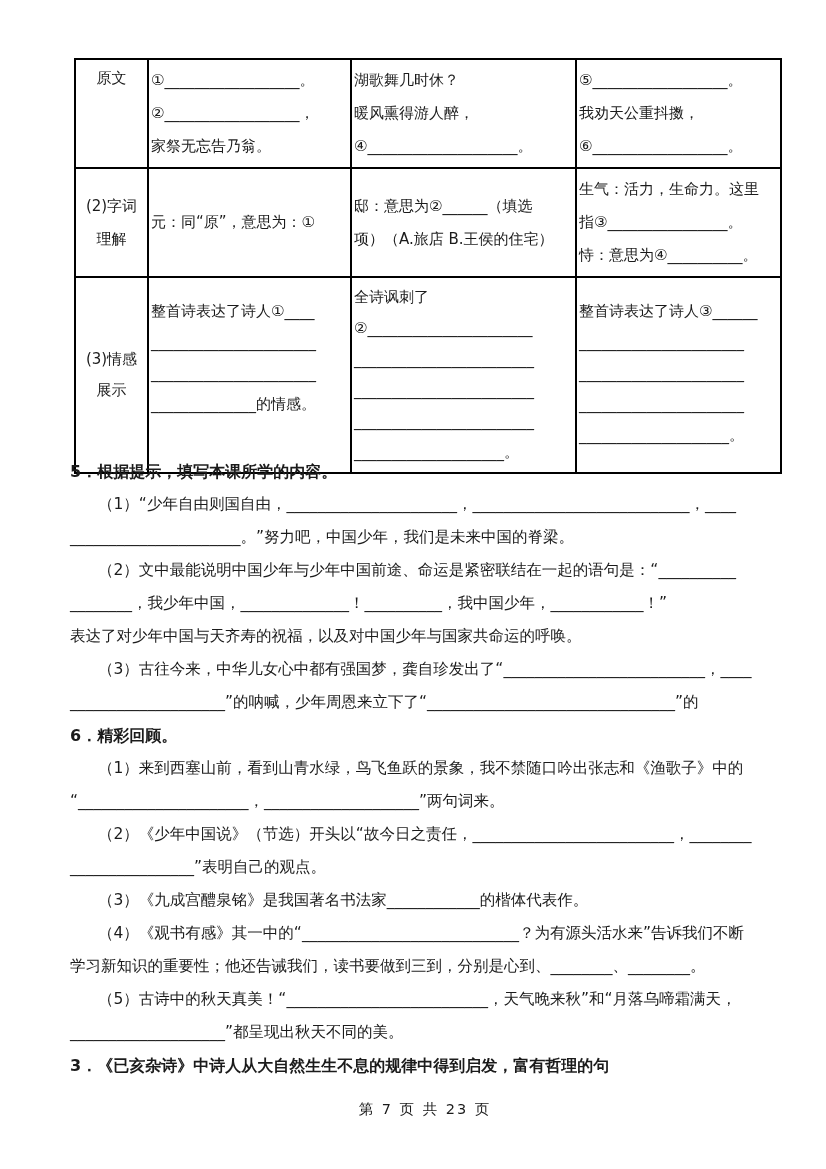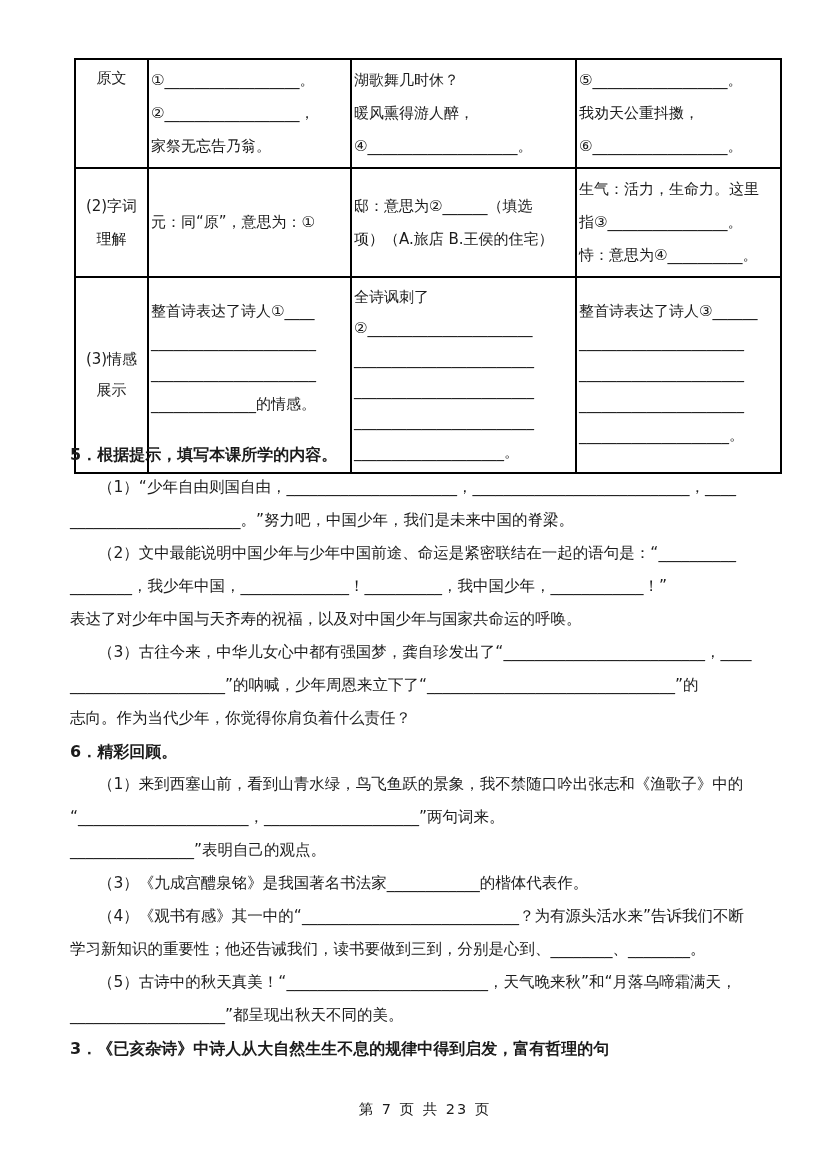--- a/index.html
+++ b/index.html
@@ -21,21 +21,21 @@
   .qtable col.c1{width:73px;} .qtable col.c2{width:203px;}
   .qtable col.c3{width:225px;} .qtable col.c4{width:205px;}
   .qtable tr.r1{height:102px;} .qtable tr.r2{height:101px;} .qtable tr.r3{height:186px;}
   td.labelcell{text-align:center; vertical-align:middle; padding:2px 2px;}
   tr.r1 td.labelcell{vertical-align:top;}
   td.vmid{vertical-align:middle;}
   .cellline{white-space:nowrap;}
   tr.r3 td{line-height:31px;}
   tr.r3 .pad-top{padding-top:14px;}
   
-  .bodytext{position:absolute; left:58px; top:438px; width:712px;}
+  .bodytext{position:absolute; left:58px; top:455px; width:712px;}
   .ln{height:33px; line-height:33px; font-size:15.5px; white-space:nowrap;}
   .ln.head{font-weight:bold; font-size:16px;}
   .ln.indent{padding-left:28px;}
   
   .pagefooter{
     position:absolute; left:0; top:1100px; width:826px;
     text-align:center; font-size:14.5px; letter-spacing:2px;
   }
   .watermark{
     position:absolute; left:2px; top:1146px;
@@ -125,25 +125,25 @@
 
   <div class="bodytext">
     <div class="ln head">5．根据提示，填写本课所学的内容。</div>
     <div class="ln indent">（1）“少年自由则国自由，______________________，____________________________，____</div>
     <div class="ln">______________________。”努力吧，中国少年，我们是未来中国的脊梁。</div>
     <div class="ln indent">（2）文中最能说明中国少年与少年中国前途、命运是紧密联结在一起的语句是：“__________</div>
     <div class="ln">________，我少年中国，______________！__________，我中国少年，____________！”</div>
     <div class="ln">表达了对少年中国与天齐寿的祝福，以及对中国少年与国家共命运的呼唤。</div>
     <div class="ln indent">（3）古往今来，中华儿女心中都有强国梦，龚自珍发出了“__________________________，____</div>
     <div class="ln">____________________”的呐喊，少年周恩来立下了“________________________________”的</div>
-    <div class="ln">志向。作为当代少年，你觉得你肩负着什么责任？</div>
 
     <div class="ln head">6．精彩回顾。</div>
     <div class="ln indent">（1）来到西塞山前，看到山青水绿，鸟飞鱼跃的景象，我不禁随口吟出张志和《渔歌子》中的</div>
     <div class="ln">“______________________，____________________”两句词来。</div>
+    <div class="ln indent">（2）《少年中国说》（节选）开头以“故今日之责任，__________________________，________</div>
     <div class="ln">________________”表明自己的观点。</div>
     <div class="ln indent">（3）《九成宫醴泉铭》是我国著名书法家____________的楷体代表作。</div>
     <div class="ln indent">（4）《观书有感》其一中的“____________________________？为有源头活水来”告诉我们不断</div>
     <div class="ln">学习新知识的重要性；他还告诫我们，读书要做到三到，分别是心到、________、________。</div>
     <div class="ln indent">（5）古诗中的秋天真美！“__________________________，天气晚来秋”和“月落乌啼霜满天，</div>
     <div class="ln">____________________”都呈现出秋天不同的美。</div>
 
     <div class="ln head">3．《已亥杂诗》中诗人从大自然生生不息的规律中得到启发，富有哲理的句</div>
   </div>
 

